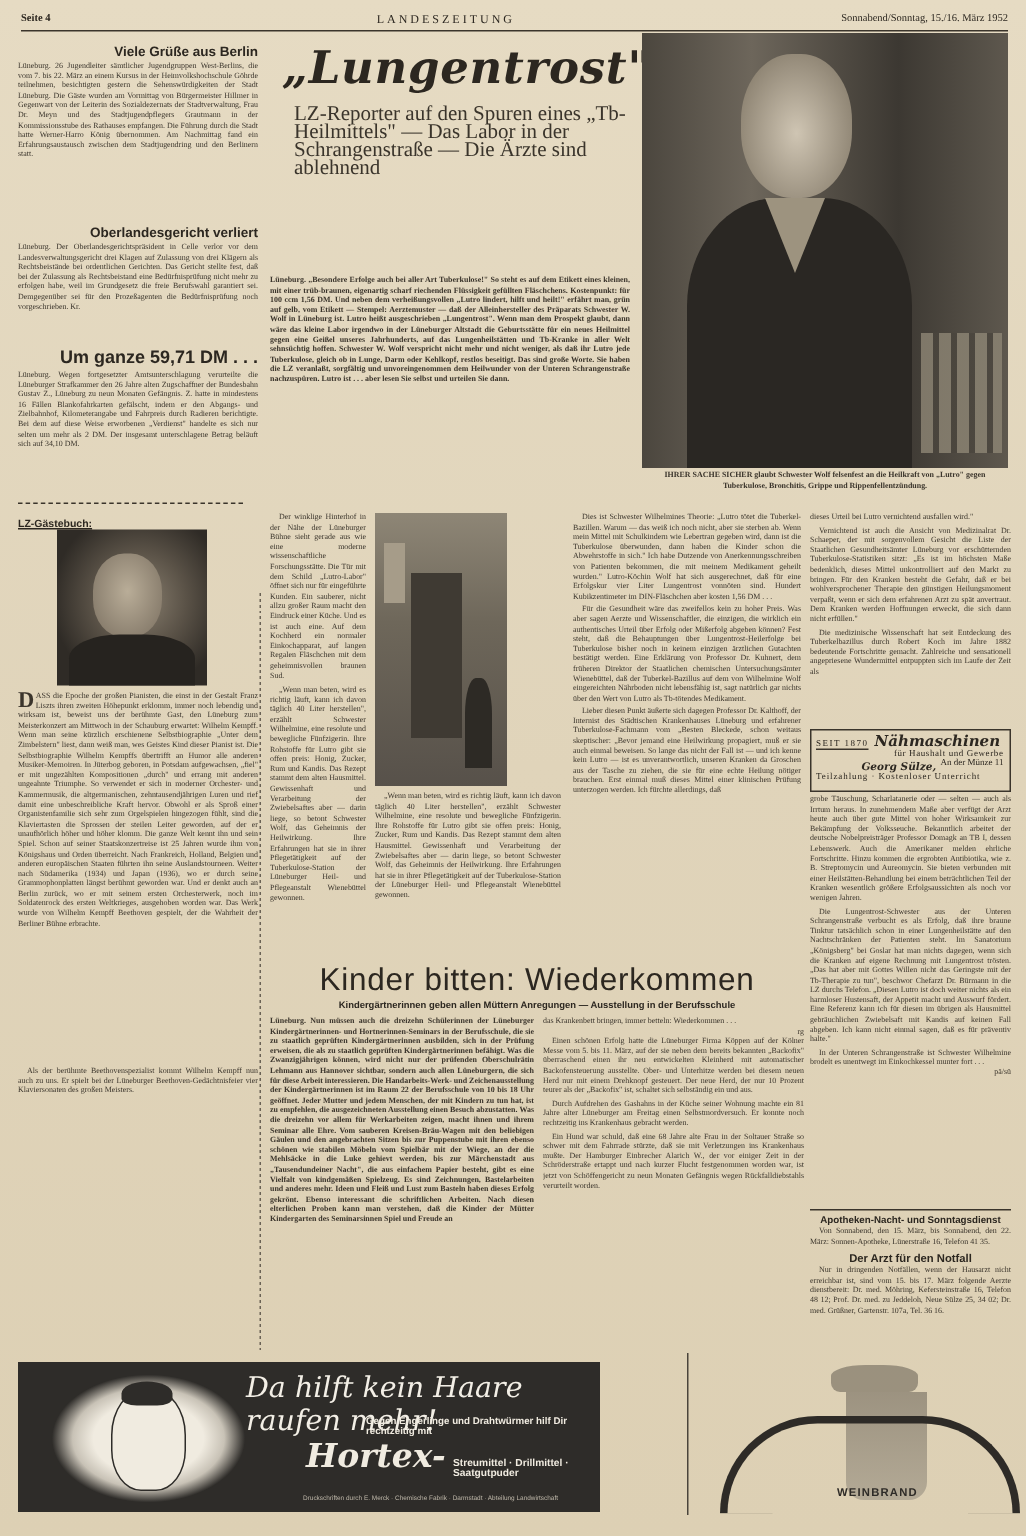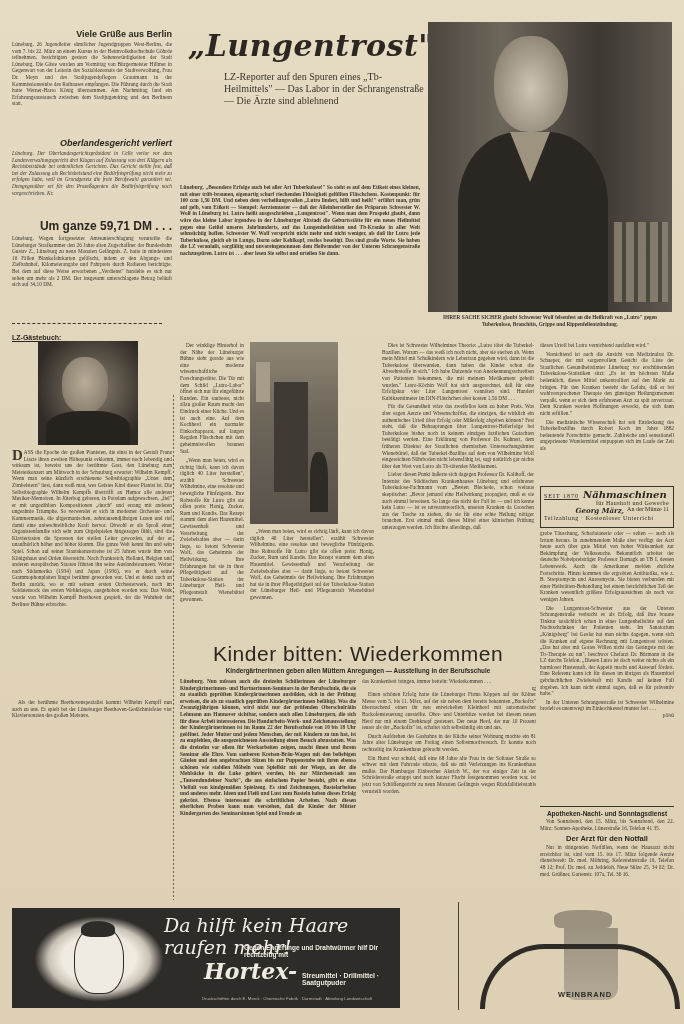--- a/index.html
+++ b/index.html
@@ -13,29 +13,34 @@
   .photo{position:absolute;background:#5a544a;overflow:hidden;}
   .script{font-family:"DejaVu Serif",serif;font-style:italic;font-weight:bold;}
   .vbar{position:absolute;width:1px;background:#8a8071;}
   .ad-dark{background:#2e2c29;color:#f0ebe0;}
 </style>
 </head>
 <body>
 
 <div class="page">
 
+  <div class="masthead">
+    <span style="font-weight:bold;font-family:'Liberation Serif',serif;">Seite 4</span>
+    <span class="center">LANDESZEITUNG</span>
+    <span style="font-family:'Liberation Serif',serif;">Sonnabend/Sonntag, 15./16. März 1952</span>
+  </div>
 
   <div class="col" style="left:12px;top:24px;width:160px;">
 
     <div style="margin-top:5px;">
       <div class="h-bold" style="font-size:9px;margin-bottom:2px;">Viele Grüße aus Berlin</div>
       <div class="txt" style="height:92px;overflow:hidden;">Lüneburg. 26 Jugendleiter sämtlicher Jugendgruppen West-Berlins, die vom 7. bis 22. März an einem Kursus in der Heimvolkshochschule Göhrde teilnehmen, besichtigten gestern die Sehenswürdigkeiten der Stadt Lüneburg. Die Gäste wurden am Vormittag von Bürgermeister Hillmer in Gegenwart von der Leiterin des Sozialdezernats der Stadtverwaltung, Frau Dr. Meyn und des Stadtjugendpflegers Grautmann in der Kommissionsstube des Rathauses empfangen. Die Führung durch die Stadt hatte Werner-Harro König übernommen. Am Nachmittag fand ein Erfahrungsaustausch zwischen dem Stadtjugendring und den Berlinern statt.</div>
     </div>
 
-    <div style="margin-top:5px;font-style:italic;">
+    <div style="margin-top:17px;">
       <div class="h-bold" style="font-size:9px;margin-bottom:2px;">Oberlandesgericht verliert</div>
       <div class="txt" style="height:66px;overflow:hidden;">Lüneburg. Der Oberlandesgerichtspräsident in Celle verlor vor dem Landesverwaltungsgericht drei Klagen auf Zulassung von drei Klägern als Rechtsbeistände bei ordentlichen Gerichten. Das Gericht stellte fest, daß bei der Zulassung als Rechtsbeistand eine Bedürfnisprüfung nicht mehr zu erfolgen habe, weil im Grundgesetz die freie Berufswahl garantiert sei. Demgegenüber sei für den Prozeßagenten die Bedürfnisprüfung noch vorgeschrieben. Kr.</div>
     </div>
 
     <div style="margin-top:3px;">
       <div class="h-bold" style="font-size:12px;margin-bottom:2px;">Um ganze 59,71 DM . . .</div>
       <div class="txt" style="height:80px;overflow:hidden;">Lüneburg. Wegen fortgesetzter Amtsunterschlagung verurteilte die Lüneburger Strafkammer den 26 Jahre alten Zugschaffner der Bundesbahn Gustav Z., Lüneburg zu neun Monaten Gefängnis. Z. hatte in mindestens 16 Fällen Blankofahrkarten gefälscht, indem er den Abgangs- und Zielbahnhof, Kilometerangabe und Fahrpreis durch Radieren berichtigte. Bei dem auf diese Weise erworbenen „Verdienst" handelte es sich nur selten um mehr als 2 DM. Der insgesamt unterschlagene Betrag beläuft sich auf 34,10 DM.</div>
     </div>
 
     <div style="margin-top:8px;border-top:1.5px dashed #3a342b;width:150px;"></div>
@@ -50,21 +55,21 @@
         <span style="float:left;font-size:15px;line-height:13px;margin-right:1px;font-weight:bold;">D</span><span>ASS die Epoche der großen Pianisten, die einst in der Gestalt Franz Liszts ihren zweiten Höhepunkt erklomm, immer noch lebendig und wirksam ist, beweist uns der berühmte Gast, den Lüneburg zum Meisterkonzert am Mittwoch in der Schauburg erwartet: Wilhelm Kempff. Wenn man seine kürzlich erschienene Selbstbiographie „Unter dem Zimbelstern" liest, dann weiß man, wes Geistes Kind dieser Pianist ist. Die Selbstbiographie Wilhelm Kempffs übertrifft an Humor alle anderen Musiker-Memoiren. In Jüterbog geboren, in Potsdam aufgewachsen, „fiel" er mit ungezählten Kompositionen „durch" und errang mit anderen ungeahnte Triumphe. So verwendet er sich in moderner Orchester- und Kammermusik, die altgermanischen, zehntausendjährigen Luren und rief damit eine unbeschreibliche Kraft hervor. Obwohl er als Sproß einer Organistenfamilie sich sehr zum Orgelspielen hingezogen fühlt, sind die Klaviertasten die Sprossen der steilen Leiter geworden, auf der er unaufhörlich höher und höher klomm. Die ganze Welt kennt ihn und sein Spiel. Schon auf seiner Staatskonzertreise ist 25 Jahren wurde ihm von Königshaus und Orden überreicht. Nach Frankreich, Holland, Belgien und anderen europäischen Staaten führten ihn seine Auslandstourneen. Weiter nach Südamerika (1934) und Japan (1936), wo er durch seine Grammophonplatten längst berühmt geworden war. Und er denkt auch an Berlin zurück, wo er mit seinem ersten Orchesterwerk, noch im Soldatenrock des ersten Weltkrieges, ausgehoben worden war. Das Werk wurde von Wilhelm Kempff Beethoven gespielt, der die Wahrheit der Berliner Bühne erbrachte.</span>
       </div>
       <div class="txt" style="text-indent:6px;height:26px;overflow:hidden;">Als der berühmte Beethovenspezialist kommt Wilhelm Kempff nun auch zu uns. Er spielt bei der Lüneburger Beethoven-Gedächtnisfeier vier Klaviersonaten des großen Meisters.</div>
     </div>
   </div>
 
   <div class="vbar" style="left:173px;top:395px;height:505px;background:repeating-linear-gradient(#6a6255 0 2px,transparent 2px 4px);"></div>
 
   <div class="col" style="left:180px;top:26px;width:245px;">
     <div class="script" style="font-size:30px;margin:2px 0 8px 8px;letter-spacing:0.5px;">„Lungentrost"?</div>
-    <div style="font-family:'Liberation Serif',serif;font-size:10px;line-height:12px;margin-left:44px;color:#3a342b;">LZ-Reporter auf den Spuren eines „Tb-Heilmittels" — Das Labor in der Schrangenstraße — Die Ärzte sind ablehnend</div>
+    <div style="font-family:'Liberation Serif',serif;font-size:14px;line-height:12px;margin-left:16px;color:#3a342b;">LZ-Reporter auf den Spuren eines „Tb-Heilmittels" — Das Labor in der Schrangenstraße — Die Ärzte sind ablehnend</div>
   </div>
 
   <div class="photo" style="left:428px;top:22px;width:244px;height:290px;background:linear-gradient(90deg,#4b463e 0%,#6d665b 30%,#3c3832 70%,#5e584e 100%);">
     <div style="position:absolute;left:66px;top:14px;width:74px;height:96px;border-radius:46%;background:radial-gradient(ellipse at 50% 55%,#cfc5b3,#8b8170 80%);"></div>
     <div style="position:absolute;left:30px;top:110px;width:150px;height:180px;border-radius:40% 40% 0 0;background:#2a2723;"></div>
     <div style="position:absolute;left:82px;top:110px;width:40px;height:50px;background:#9d937f;clip-path:polygon(0 0,100% 0,50% 100%);"></div>
     <div style="position:absolute;left:186px;top:200px;width:54px;height:80px;background:repeating-linear-gradient(90deg,#8e8675 0 8px,#4a453d 8px 12px);opacity:0.8;"></div>
   </div>
   <div class="txt" style="position:absolute;left:432px;top:314px;width:236px;font-weight:bold;text-align:center;">IHRER SACHE SICHER glaubt Schwester Wolf felsenfest an die Heilkraft von „Lutro" gegen Tuberkulose, Bronchitis, Grippe und Rippenfellentzündung.</div>
 
@@ -97,21 +102,21 @@
     <div style="text-indent:6px;margin-top:2px;">Die medizinische Wissenschaft hat seit Entdeckung des Tuberkelbazillus durch Robert Koch im Jahre 1882 bedeutende Fortschritte gemacht. Zahlreiche und sensationell angepriesene Wundermittel entpuppten sich im Laufe der Zeit als</div>
   </div>
 
   <div style="position:absolute;left:540px;top:486px;width:132px;height:40px;border:1.2px solid #3a342b;font-family:'Liberation Serif',serif;color:#2c2720;">
     <div style="display:flex;align-items:baseline;gap:4px;padding:2px 3px 0 3px;">
       <span style="font-size:6px;letter-spacing:1px;border-bottom:1px solid #3a342b;">SEIT 1870</span>
       <span class="script" style="font-size:10px;">Nähmaschinen</span>
     </div>
     <div style="font-size:6px;text-align:right;padding-right:4px;letter-spacing:0.4px;">für Haushalt und Gewerbe</div>
     <div style="display:flex;justify-content:flex-end;gap:3px;padding-right:4px;font-size:6px;">
-      <span class="script" style="font-size:7px;">Georg März,</span>
+      <span class="script" style="font-size:7px;">Georg Sülze,</span>
       <span>An der Münze 11</span>
     </div>
     <div style="font-size:6px;letter-spacing:0.6px;padding-left:3px;">Teilzahlung · Kostenloser Unterricht</div>
   </div>
 
   <div class="txt" style="position:absolute;left:540px;top:530px;width:134px;height:268px;overflow:hidden;">
     <div>grobe Täuschung, Scharlatanerie oder — selten — auch als Irrtum heraus. In zunehmendem Maße aber verfügt der Arzt heute auch über gute Mittel von hoher Wirksamkeit zur Bekämpfung der Volksseuche. Bekanntlich arbeitet der deutsche Nobelpreisträger Professor Domagk an TB I, dessen Lebenswerk. Auch die Amerikaner melden ehrliche Fortschritte. Hinzu kommen die ergrobten Antibiotika, wie z. B. Streptomycin und Aureomycin. Sie bieten verbunden mit einer Heilstätten-Behandlung bei einem beträchtlichen Teil der Kranken wesentlich größere Erfolgsaussichten als noch vor wenigen Jahren.</div>
     <div style="text-indent:6px;margin-top:2px;">Die Lungentrost-Schwester aus der Unteren Schrangenstraße verbucht es als Erfolg, daß ihre braune Tinktur tatsächlich schon in einer Lungenheilstätte auf den Nachtschränken der Patienten steht. Im Sanatorium „Königsberg" bei Goslar hat man nichts dagegen, wenn sich die Kranken auf eigene Rechnung mit Lungentrost trösten. „Das hat aber mit Gottes Willen nicht das Geringste mit der Tb-Therapie zu tun", beschwor Chefarzt Dr. Bürmann in die LZ durchs Telefon. „Diesen Lutro ist doch weiter nichts als ein harmloser Hustensaft, der Appetit macht und Auswurf fördert. Eine Referenz kann ich für diesen im übrigen als Hausmittel gebräuchlichen Zwiebelsaft mit Kandis auf keinen Fall abgeben. Ich kann nicht einmal sagen, daß es für präventiv halte."</div>
     <div style="text-indent:6px;margin-top:2px;">In der Unteren Schrangenstraße ist Schwester Wilhelmine brodelt es unentwegt im Einkochkessel munter fort . . .</div>
     <div style="text-align:right;">pä/sü</div>

